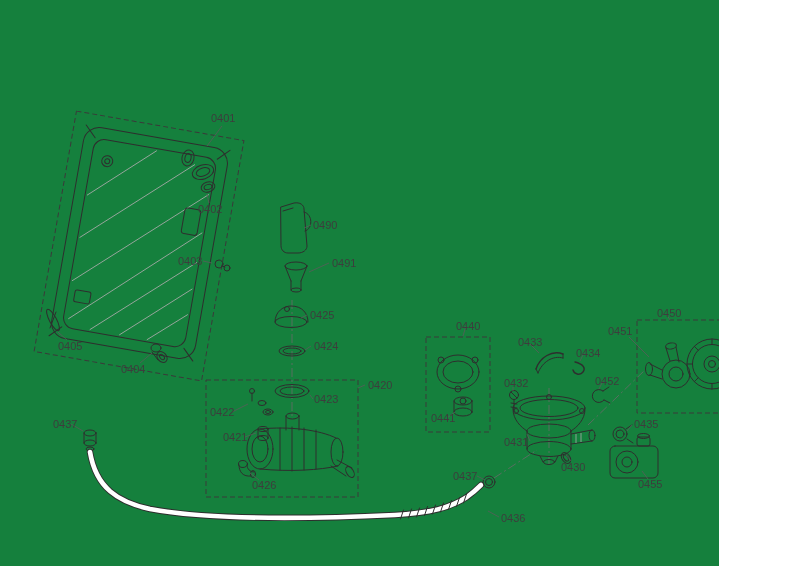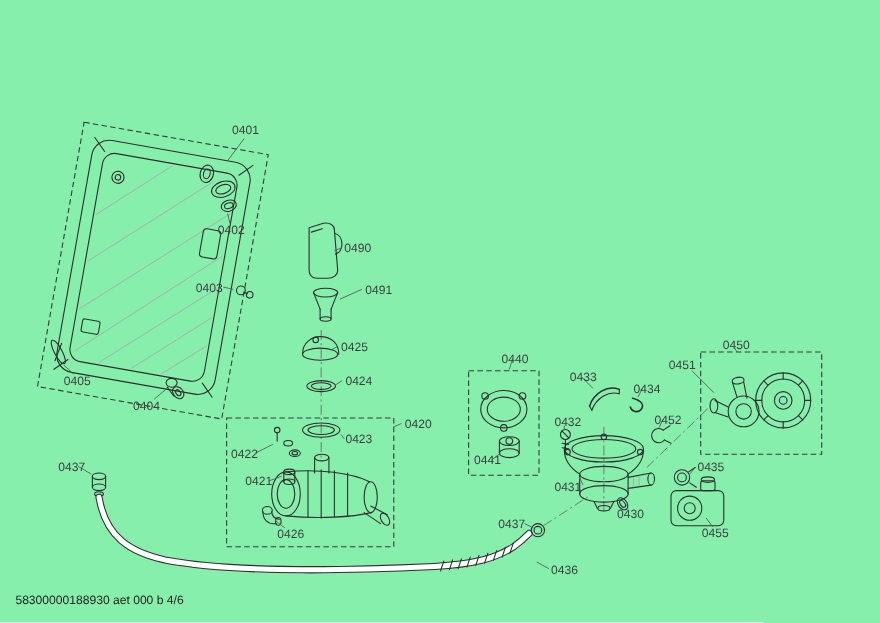--- a/index.html
+++ b/index.html
@@ -1,16 +1,16 @@
 <!DOCTYPE html>
 <html><head>
 <meta charset="utf-8">
 <style>
   html,body{margin:0;padding:0;background:#fff;}
-  .page{position:relative;width:800px;height:566px;background:#86efac;overflow:hidden;
+  .page{position:relative;width:719px;height:566px;background:#15803d;overflow:hidden;
         font-family:"Liberation Sans",sans-serif;}
   svg{position:absolute;left:0;top:0;}
   .ln{stroke:#2e2e2e;stroke-width:1;fill:none;stroke-linecap:round;stroke-linejoin:round;}
   .ln2{stroke:#2e2e2e;stroke-width:1.4;fill:none;stroke-linecap:round;}
   .dashbox{stroke:#3a3a3a;stroke-width:1;fill:none;stroke-dasharray:5 3;}
   .axis{stroke:#6a6a6a;stroke-width:0.8;fill:none;stroke-dasharray:9 3 2 3;}
   .hatch{stroke:#ababab;stroke-width:0.8;fill:none;}
   .ldr{stroke:#5a5a5a;stroke-width:0.8;fill:none;}
   .thick{stroke:#2e2e2e;stroke-width:6.5;fill:none;stroke-linecap:round;}
   .hollow{stroke:#ffffff;stroke-width:4.6;fill:none;stroke-linecap:round;}
@@ -337,14 +337,13 @@
     <text class="lbl" x="608" y="335">0451</text>
     <text class="lbl" x="634" y="428">0435</text>
     <text class="lbl" x="504" y="446">0431</text>
     <text class="lbl" x="561" y="471">0430</text>
     <text class="lbl" x="453" y="480">0437</text>
     <text class="lbl" x="638" y="488">0455</text>
     <text class="lbl" x="501" y="522">0436</text>
   </g>
 </svg>
 
-<div class="footer">58300000188930 aet 000 b 4/6</div>
 </div>
 
 </body></html>

